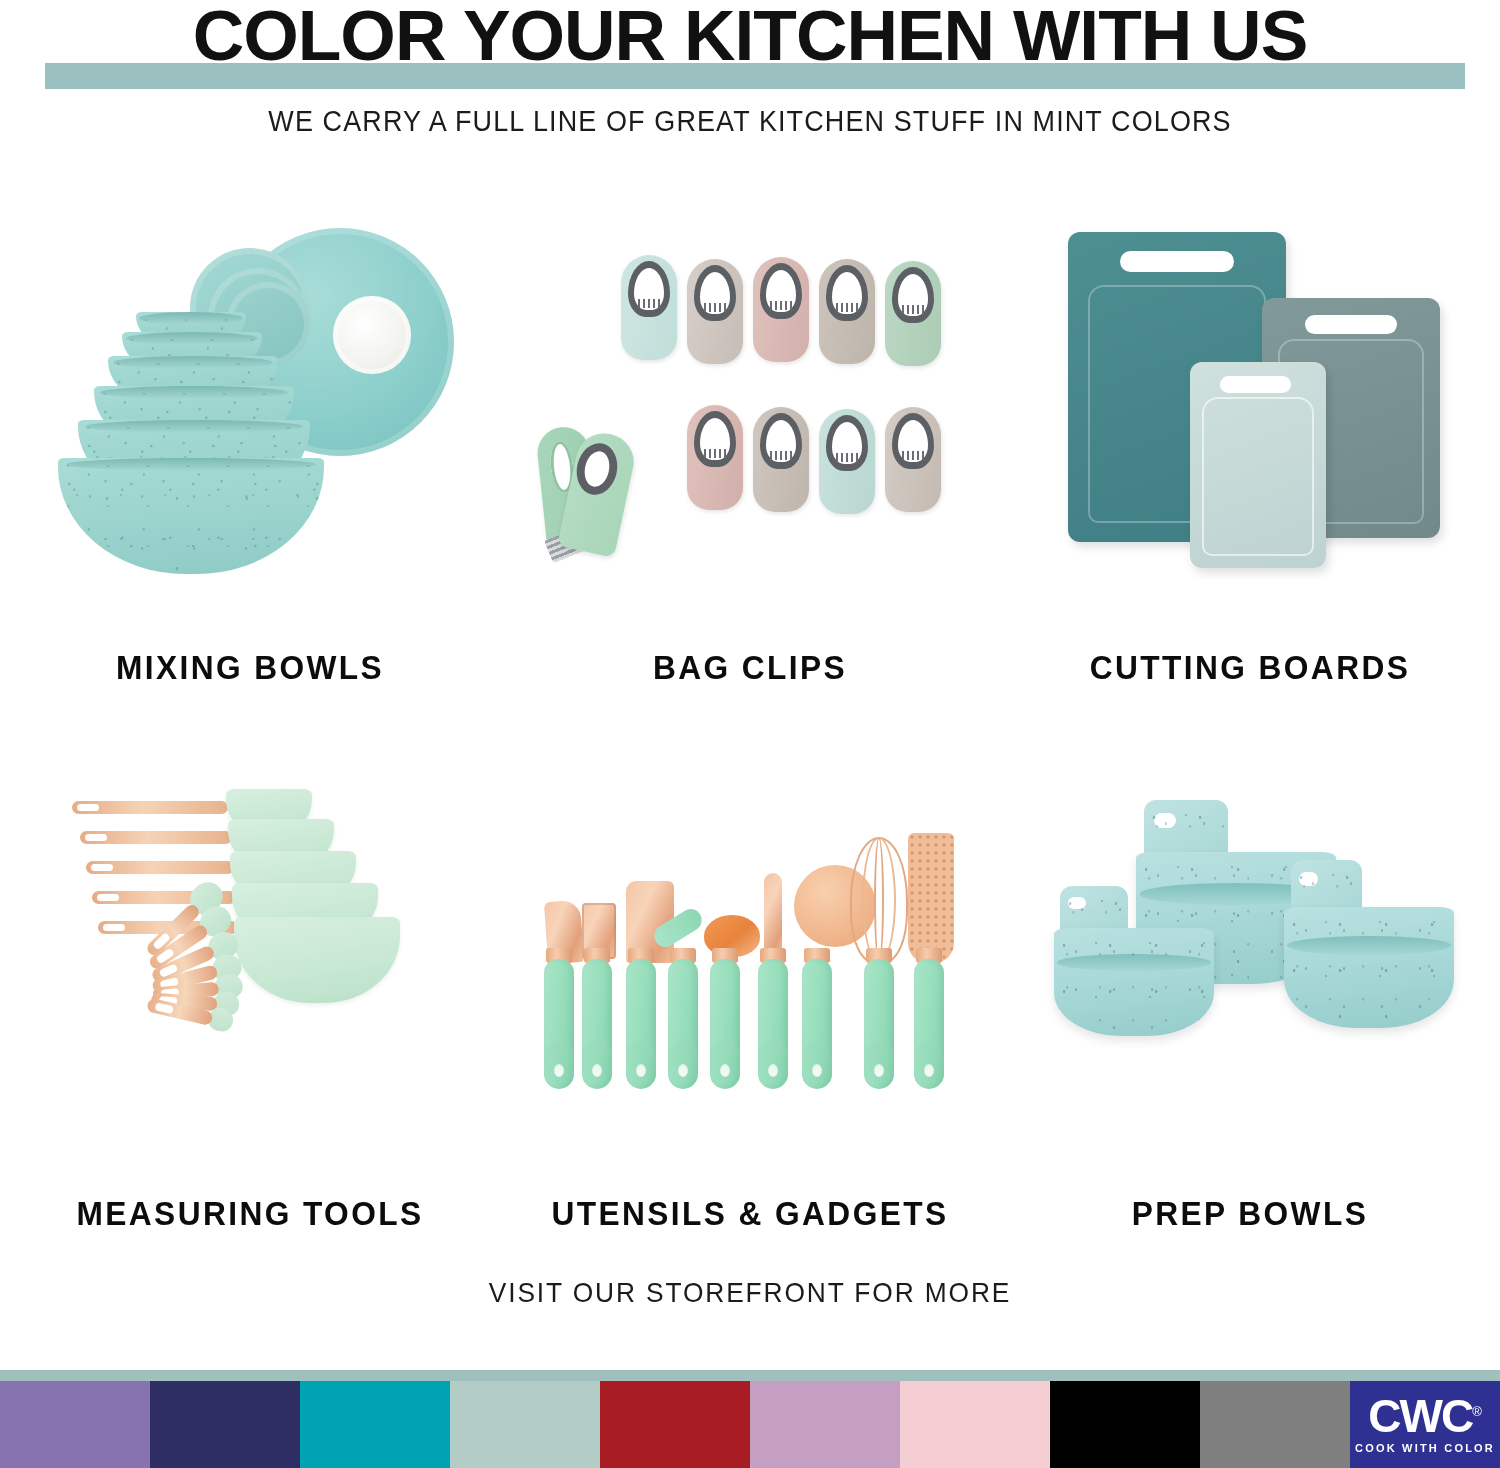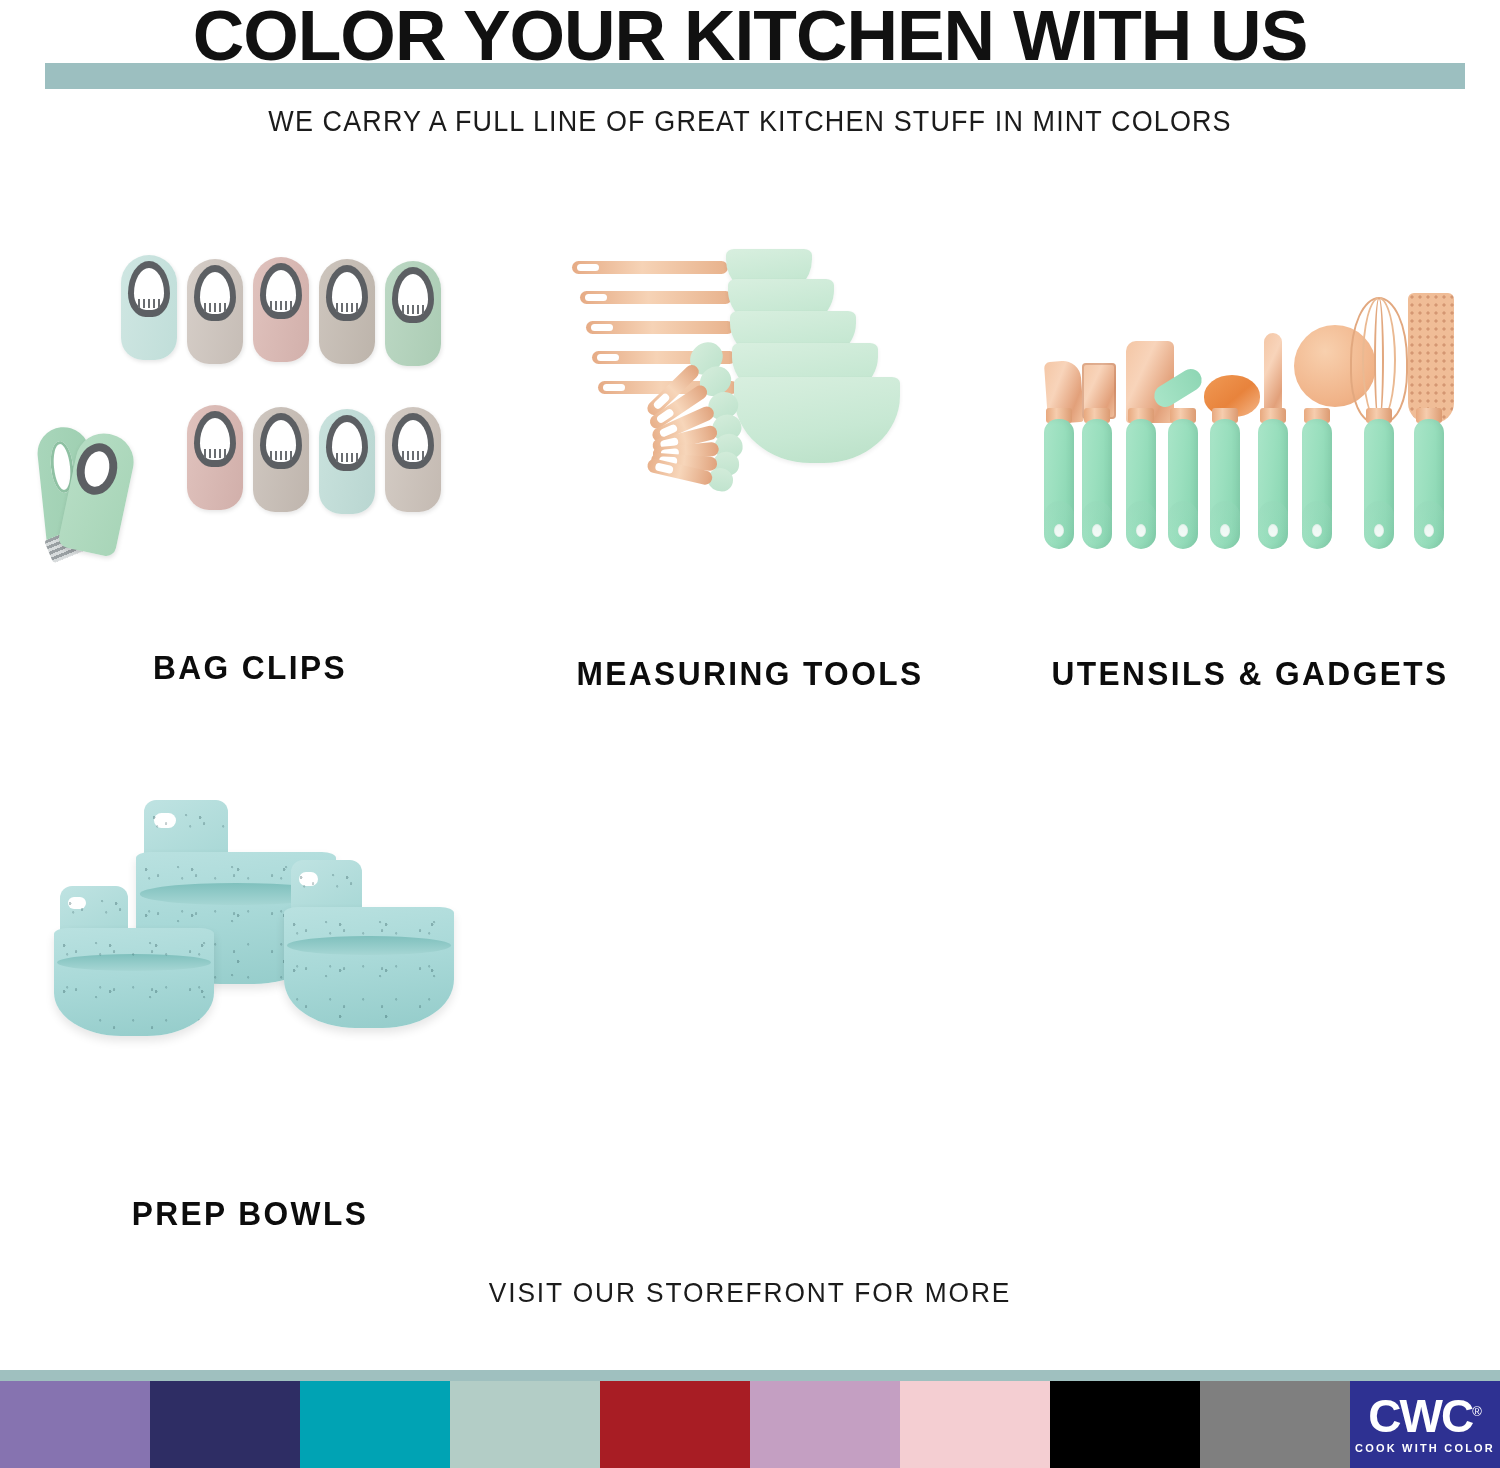--- a/index.html
+++ b/index.html
@@ -395,20 +395,41 @@
 <body>
 
 <div class="header">
   <div class="header-bar"></div>
   <div class="header-title">COLOR YOUR KITCHEN WITH US</div>
   <div class="header-sub">WE CARRY A FULL LINE OF GREAT KITCHEN STUFF IN MINT COLORS</div>
 </div>
 
 <div class="grid">
 
+  <div class="cell">
+    <div class="art">
+      <div class="bowls-wrap">
+
+        <div class="lid" style="left:186px; top:8px; width:228px; height:228px;">
+          <div class="lid-window"></div>
+        </div>
+        <div class="lid" style="left:150px; top:28px; width:120px; height:120px; background:linear-gradient(150deg,#a3d8d3,#8dcbc6);"></div>
+        <div class="lid" style="left:168px; top:48px; width:100px; height:100px; background:linear-gradient(150deg,#9fd5d0,#88c7c2);"></div>
+        <div class="lid" style="left:186px; top:62px; width:84px; height:84px; background:linear-gradient(150deg,#9cd2cd,#85c4bf);"></div>
+
+        <div class="bowl" style="left:96px; top:92px;  width:110px; height:40px;"></div>
+        <div class="bowl" style="left:82px;  top:112px; width:140px; height:48px;"></div>
+        <div class="bowl" style="left:68px;  top:136px; width:170px; height:58px;"></div>
+        <div class="bowl" style="left:54px;  top:166px; width:200px; height:72px;"></div>
+        <div class="bowl" style="left:38px;  top:200px; width:232px; height:86px;"></div>
+        <div class="bowl" style="left:18px;  top:238px; width:266px; height:116px;"></div>
+      </div>
+    </div>
+    <div class="cell-label">MIXING BOWLS</div>
+  </div>
 
   <div class="cell">
     <div class="art">
       <div class="clips-wrap">
 
         <div class="clip" style="left:86px;  top:20px; background:linear-gradient(100deg,#cfe6e2,#c0ded9);">
           <div class="grip"></div>
             <div class="hole"></div>
             <div class="teeth"></div>
         </div>
@@ -460,20 +481,39 @@
           <div class="jaw"></div>
           <div class="body"></div>
           <div class="grip2"></div>
           <div class="hole2"></div>
         </div>
       </div>
     </div>
     <div class="cell-label">BAG CLIPS</div>
   </div>
 
+  <div class="cell">
+    <div class="art">
+      <div class="boards-wrap">
+        <div class="board" style="left:18px; top:12px; width:218px; height:310px; background:linear-gradient(160deg,#4e8f92,#3f7e84);">
+          <div class="slot" style="left:24%; top:6%; width:52%; height:7%;"></div>
+          <div class="groove"></div>
+        </div>
+        <div class="board" style="left:212px; top:78px; width:178px; height:240px; background:linear-gradient(160deg,#82999a,#71898b);">
+          <div class="slot" style="left:24%; top:7%; width:52%; height:8%;"></div>
+          <div class="groove"></div>
+        </div>
+        <div class="board" style="left:140px; top:142px; width:136px; height:206px; background:linear-gradient(160deg,#cfe0de,#bdd3d1);">
+          <div class="slot" style="left:22%; top:7%; width:52%; height:8%;"></div>
+          <div class="groove" style="border-color:rgba(255,255,255,.6);"></div>
+        </div>
+      </div>
+    </div>
+    <div class="cell-label">CUTTING BOARDS</div>
+  </div>
 
   <div class="cell r2">
     <div class="art">
       <div class="meas-wrap">
 
         <div class="mhandle" style="left:22px;  top:26px; width:156px;">
             <div class="eye"></div>
           </div>
         <div class="mhandle" style="left:30px;  top:56px; width:152px;">
             <div class="eye"></div>

